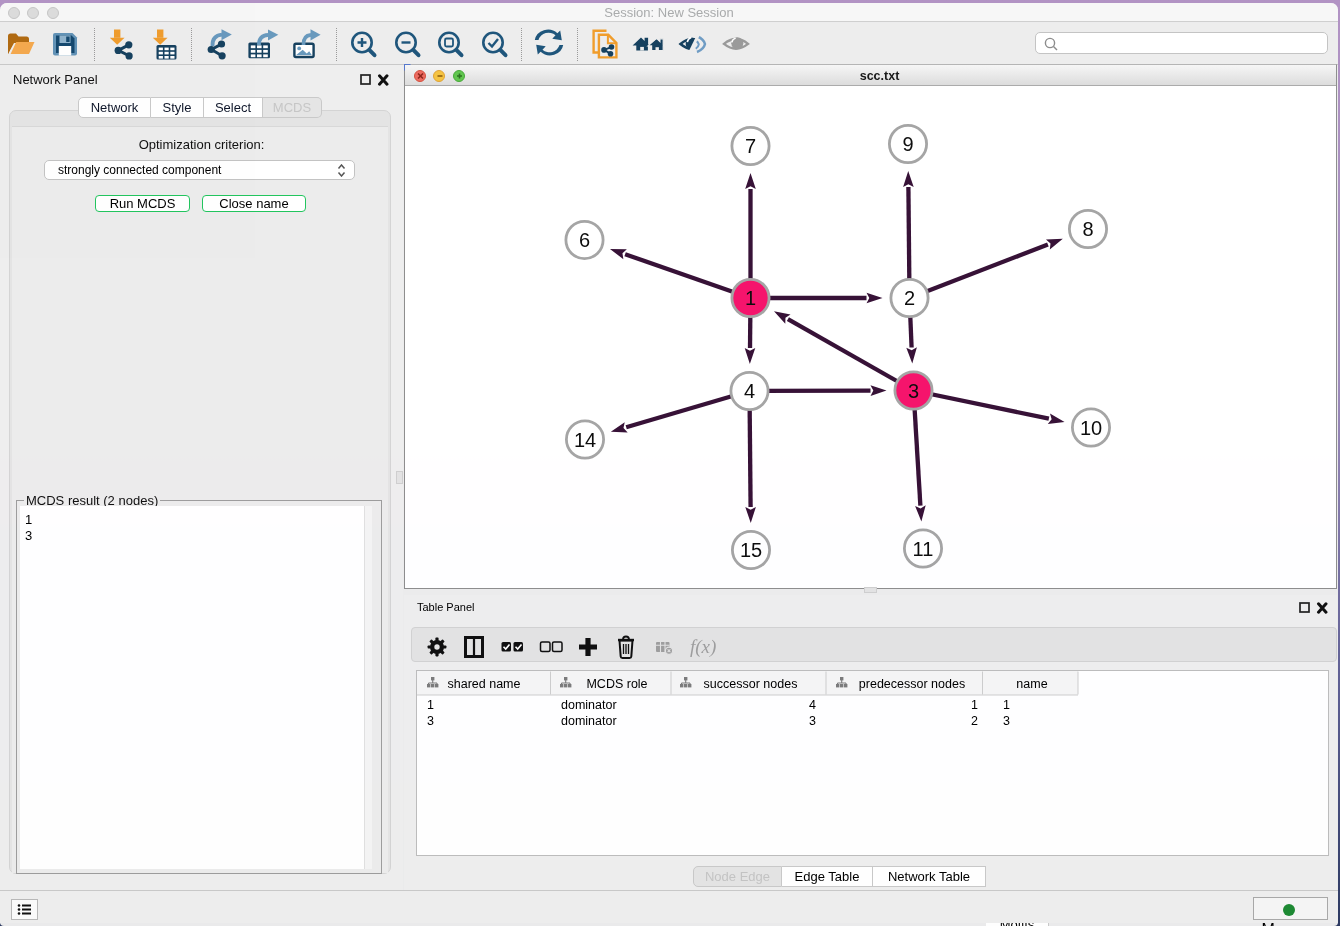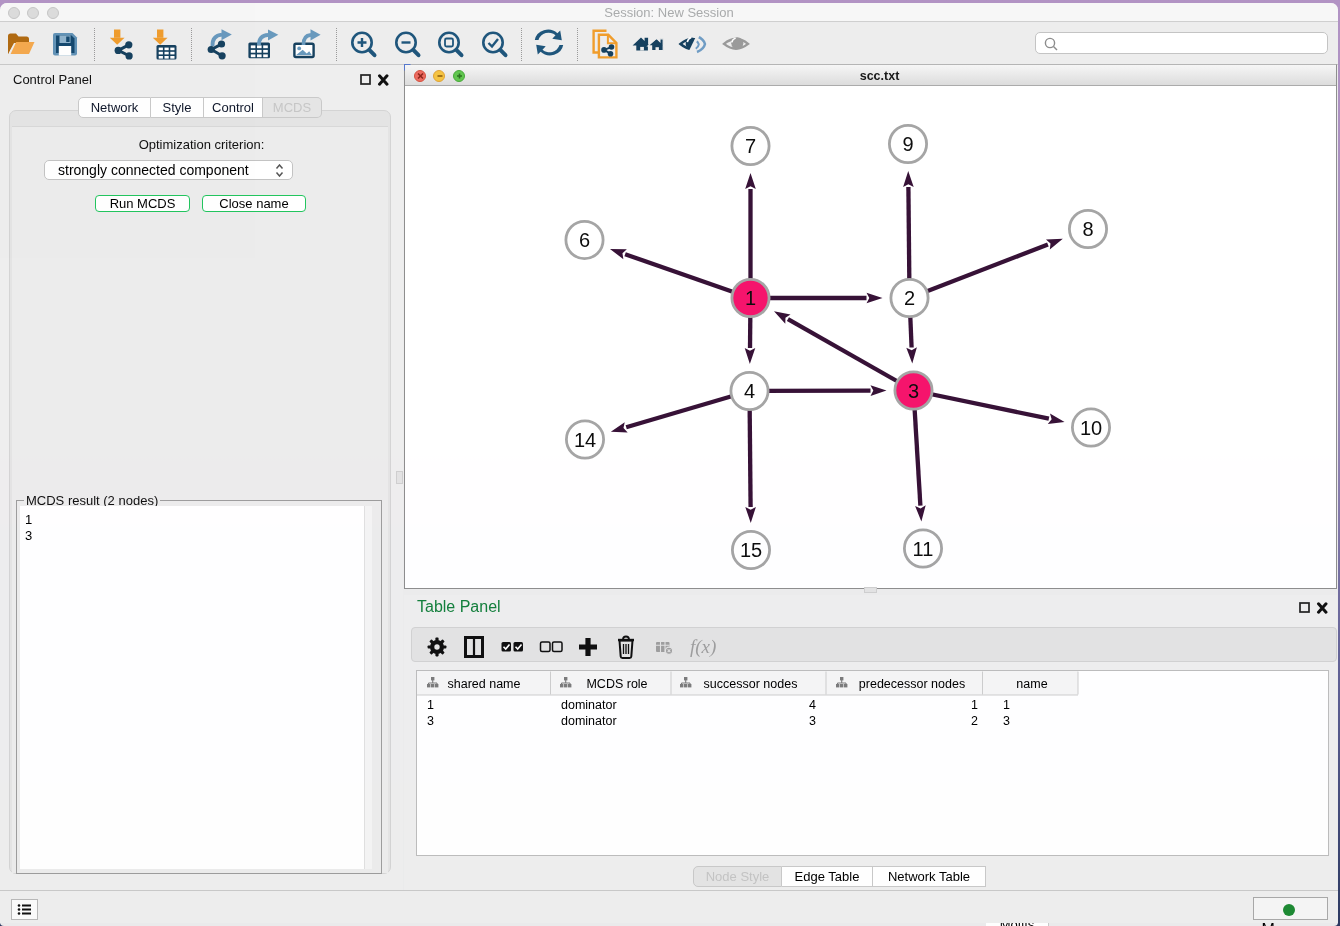--- a/index.html
+++ b/index.html
@@ -19,21 +19,21 @@
 #cpanel { position:absolute; left:0; top:62px; width:403px; height:825px; background:rgba(238,238,238,0.992); }
 #cp-title { position:absolute; left:13px; top:0; line-height:30px; font-size:13px; color:#111; }
 #cp-tabs { position:absolute; left:78px; top:32px; height:21px; }
 .tab { float:left; height:21px; line-height:20px; font-size:13px; text-align:center; background:rgba(255,255,255,0.992); border:1px solid #c9c9c9; border-left:none; color:#0f172a; }
 .tab.first { border-left:1px solid #c9c9c9; border-radius:5px 0 0 5px; }
 .tab.last { border-radius:0 5px 5px 0; }
 .tab.sel { background:rgba(229,229,229,0.992); color:#c6c6c6; }
 #cp-pane { position:absolute; left:9px; top:45px; width:382px; height:764px; background:rgba(228,228,228,0.992); border:1px solid #d4d4d4; border-radius:7px; }
 #cp-inner { position:absolute; left:2px; top:15px; width:376px; height:747px; background:rgba(236,236,236,0.992); border-top:1px solid #d8d8d8; }
 #opt-label { position:absolute; left:0; top:72px; width:403px; text-align:center; font-size:13px; color:#111; }
-#cp-select { position:absolute; left:44px; top:95px; width:249px; height:20px; background:rgba(255,255,255,0.992); border:1px solid #c3c3c3; border-radius:5px; font-size:14px; line-height:18px; padding-left:13px; color:#000; }
+#cp-select { position:absolute; left:44px; top:95px; width:311px; height:20px; background:rgba(255,255,255,0.992); border:1px solid #c3c3c3; border-radius:5px; font-size:12px; line-height:18px; padding-left:13px; color:#000; }
 .btn { position:absolute; top:129.5px; height:17px; background:rgba(255,255,255,0.992); border:1px solid #22c55e; border-radius:4px; font-size:13px; line-height:15px; text-align:center; color:#000; }
 #fieldset { position:absolute; left:16px; top:435px; width:366px; height:374px; border:1px solid #9d9d9d; }
 #fs-legend { position:absolute; left:7px; top:-8px; background:rgba(236,236,236,0.992); padding:0 2px; font-size:13px; color:#111; }
 #fs-text { position:absolute; left:3px; top:5px; width:352px; height:363px; background:rgba(255,255,255,0.992); font-size:13px; line-height:15.5px; padding:6px 0 0 5px; color:#000; }
 #fs-scroll { position:absolute; left:347px; top:5px; width:8px; height:363px; background:#f4f4f4; border-left:1px solid #e0e0e0; }
 
 #statusbar { position:absolute; left:0; top:887px; width:100%; height:33px; background:rgba(238,238,238,0.992); border-top:1px solid #c9c9c9; }
 #listbtn { position:absolute; left:11px; top:8px; width:27px; height:21px; background:rgba(251,251,251,0.992); border:1px solid #b9b9b9; }
 #membtn { position:absolute; left:1253px; top:6px; width:75px; height:23px; background:rgba(245,245,245,0.992); border:1px solid #a9a9a9; font-size:16px; line-height:21px; text-align:center; color:#000; }
 #memdot { display:inline-block; width:12px; height:12px; border-radius:50%; background:#1e8a34; vertical-align:-2px; margin-right:4px; }
@@ -41,21 +41,21 @@
 #netframe { position:absolute; left:404px; top:61px; width:933px; height:525px; border:1px solid #8e8e8e; border-top:1px solid #b5b5b5; background:rgba(255,255,255,0.992); }
 #nf-title { position:absolute; left:0; top:0; width:100%; height:21px; background:linear-gradient(180deg,rgba(246,246,246,0.992),rgba(220,220,220,0.992)); border-bottom:1px solid #ababab; }
 #nf-text { position:absolute; left:9px; top:1px; width:100%; text-align:center; font-size:12.5px; font-weight:bold; line-height:20.5px; color:#1a1a1a; }
 .nfl { position:absolute; top:5px; width:12px; height:12px; border-radius:50%; }
 #graph { position:absolute; left:0; top:21px; }
 
 #vsplit-handle { position:absolute; left:396px; top:468px; width:7px; height:13px; background:rgba(227,227,227,0.992); border:1px solid #cfcfcf; }
 #hsplit-handle { position:absolute; left:864px; top:584px; width:13px; height:6px; background:rgba(227,227,227,0.992); border:1px solid #cfcfcf; }
 
 #tpanel { position:absolute; left:404px; top:592px; width:933px; height:295px; background:rgba(238,238,238,0.992); }
-#tp-title { position:absolute; left:13px; top:0; line-height:24px; font-size:16px; color:#15803d; }
+#tp-title { position:absolute; left:13px; top:0; line-height:24px; font-size:11px; color:#000000; }
 #tp-toolbar { position:absolute; left:7px; top:32px; width:926px; height:35px; background:rgba(227,227,227,0.992); border:1px solid #d2d2d2; border-radius:4px; }
 #tp-table { position:absolute; left:12px; top:75px; width:913px; height:186px; background:rgba(255,255,255,0.992); border:1px solid #bdbdbd; }
 #tp-tabs { position:absolute; left:289px; top:271px; height:21px; }
 .btab { float:left; height:21px; line-height:20px; font-size:13px; text-align:center; background:rgba(255,255,255,0.992); border:1px solid #c9c9c9; border-left:none; color:#000; }
 .btab.first { border-left:1px solid #c9c9c9; border-radius:5px 0 0 5px; }
 .btab.last { border-radius:0 5px 5px 0; }
 .btab.sel { background:rgba(228,228,228,0.992); color:#c4c4c4; }
 </style>
 </head>
 <body>
@@ -227,32 +227,32 @@
       </g>
     </svg>
     <div id="searchbox">
       <svg style="position:absolute;left:8px;top:4px;" width="15" height="15" viewBox="0 0 15 15">
         <circle cx="6" cy="6" r="4.6" fill="none" stroke="#8c8c8c" stroke-width="1.4"></circle>
         <path d="M9.5,9.5 L13,13" stroke="#8c8c8c" stroke-width="1.4"></path>
       </svg>
     </div>
   </div>
   <div id="cpanel">
-    <div id="cp-title">Control Panel</div>
+    <div id="cp-title">Network Panel</div>
     <svg style="position:absolute;left:360px;top:9px;" width="32" height="12" viewBox="0 0 32 12">
       <rect x="1" y="1" width="9" height="9" fill="none" stroke="#222" stroke-width="1.7"></rect>
       <path d="M19.5 1.8 L27 10.2 M27 1.8 L19.5 10.2" stroke="#111" stroke-width="3" stroke-linecap="round"></path>
     </svg>
     <div id="cp-pane">
         <div id="cp-inner"></div>
       </div>
     <div id="cp-tabs">
       <div class="tab first" style="width:73px;">Network</div>
         <div class="tab" style="width:53px;">Style</div>
-        <div class="tab" style="width:59px;">Control</div>
+        <div class="tab" style="width:59px;">Select</div>
         <div class="tab sel last" style="width:59px;">MCDS</div>
     </div>
     <div id="opt-label">Optimization criterion:</div>
     <div id="cp-select">strongly connected component
       <svg style="position:absolute;right:8px;top:3px;" width="9" height="13" viewBox="0 0 9 13">
         <path d="M1.5 4.5 L4.5 1 L7.5 4.5 M1.5 8.5 L4.5 12 L7.5 8.5" fill="none" stroke="#555" stroke-width="1.5"></path>
       </svg>
     </div>
     <div class="btn" style="left:95px; width:95px;">Run MCDS</div>
     <div class="btn" style="left:202px; width:104px;">Close name</div>
@@ -446,21 +446,21 @@
           <text x="586" y="38">1</text>
           <text x="10" y="54">3</text>
           <text x="144" y="54">dominator</text>
           <text x="399" y="54" text-anchor="end">3</text>
           <text x="561" y="54" text-anchor="end">2</text>
           <text x="586" y="54">3</text>
         </g>
       </svg>
     </div>
     <div id="tp-tabs">
-      <div class="btab sel first" style="width:89px;">Node Style</div>
+      <div class="btab sel first" style="width:89px;">Node Edge</div>
         <div class="btab" style="width:91px;">Edge Table</div>
         <div class="btab" style="width:113px;">Network Table</div>
         <div class="btab last" style="width:63px;margin-top:48px;">Motifs</div>
     </div>
   </div>
   <div id="statusbar">
     <div id="listbtn">
       <svg width="25" height="19" viewBox="0 0 25 19">
         <circle cx="7" cy="5.5" r="1.3" fill="#111"></circle>
           <circle cx="7" cy="9.5" r="1.3" fill="#111"></circle>

